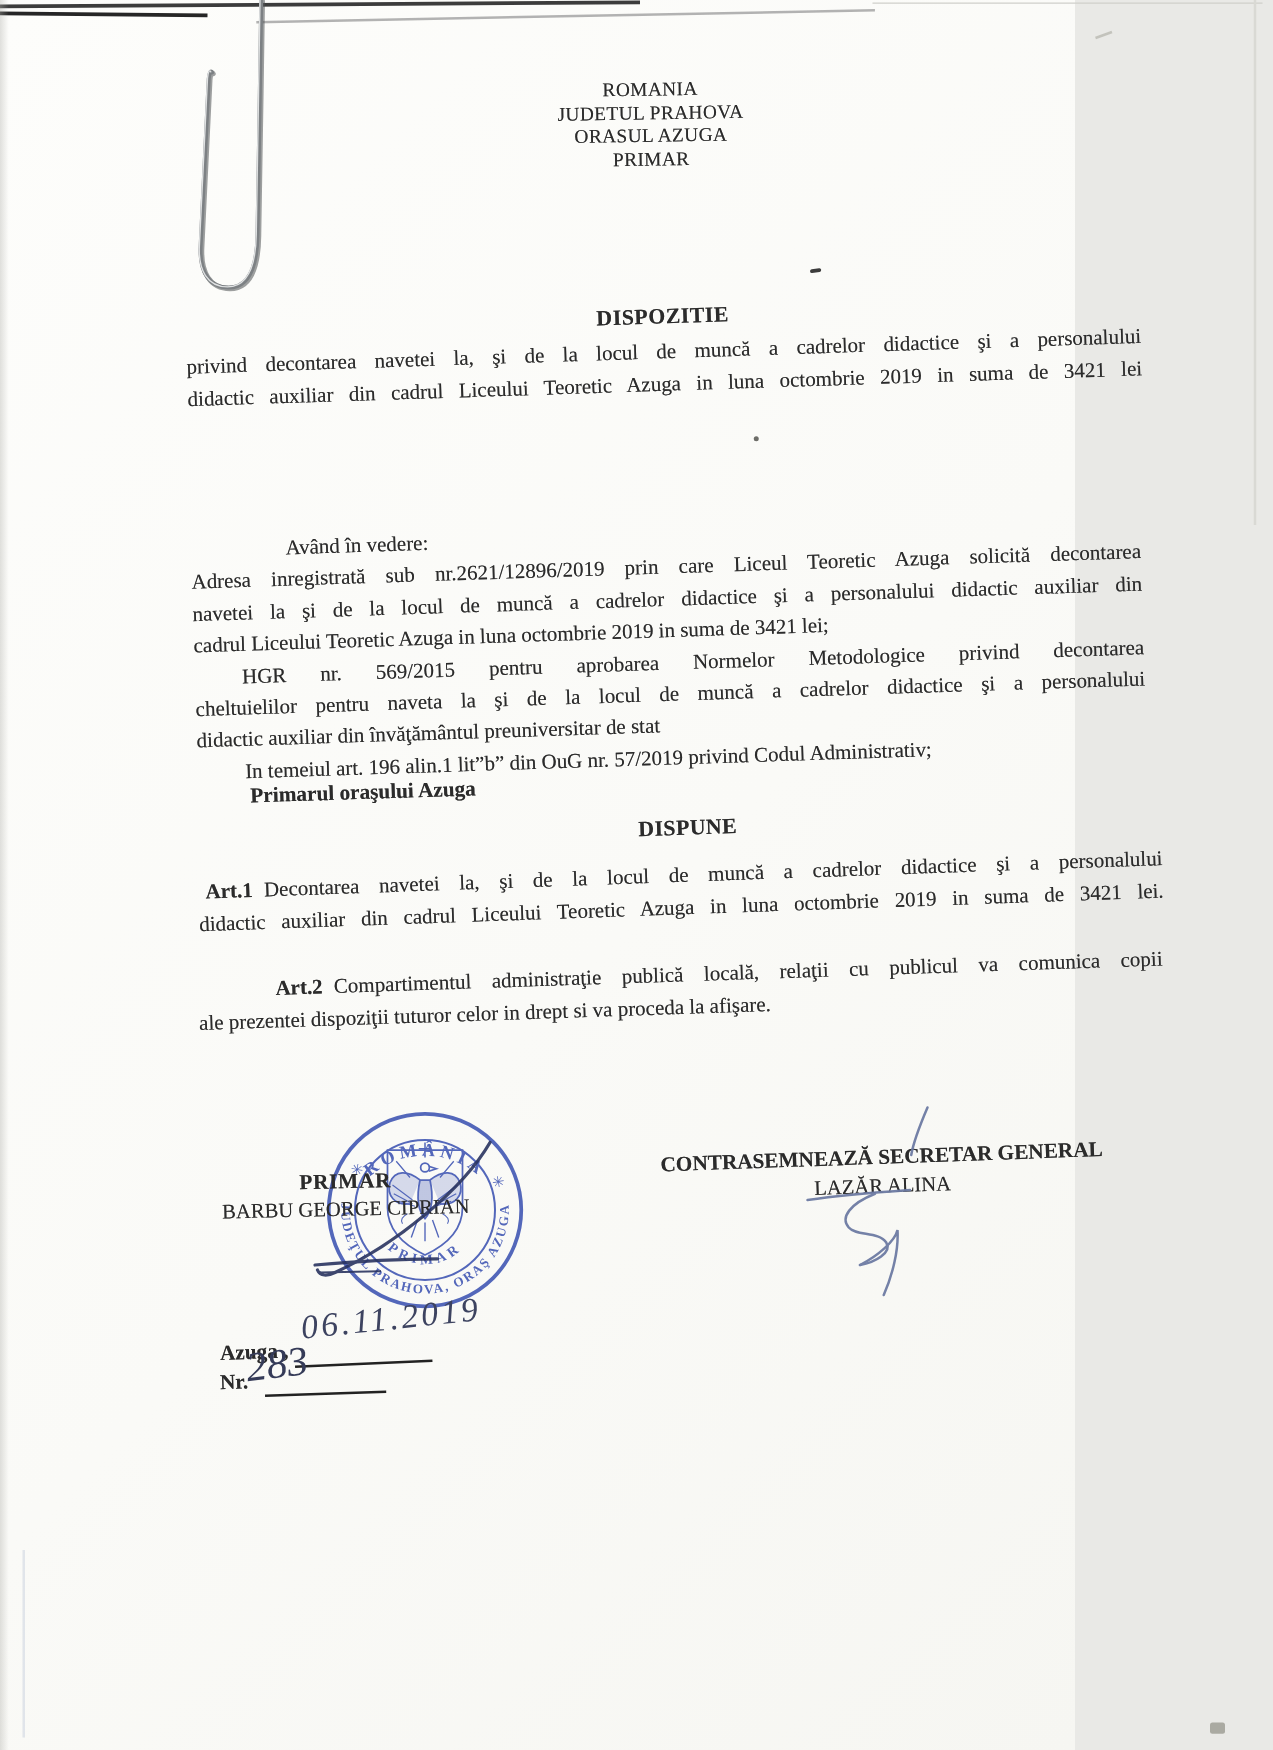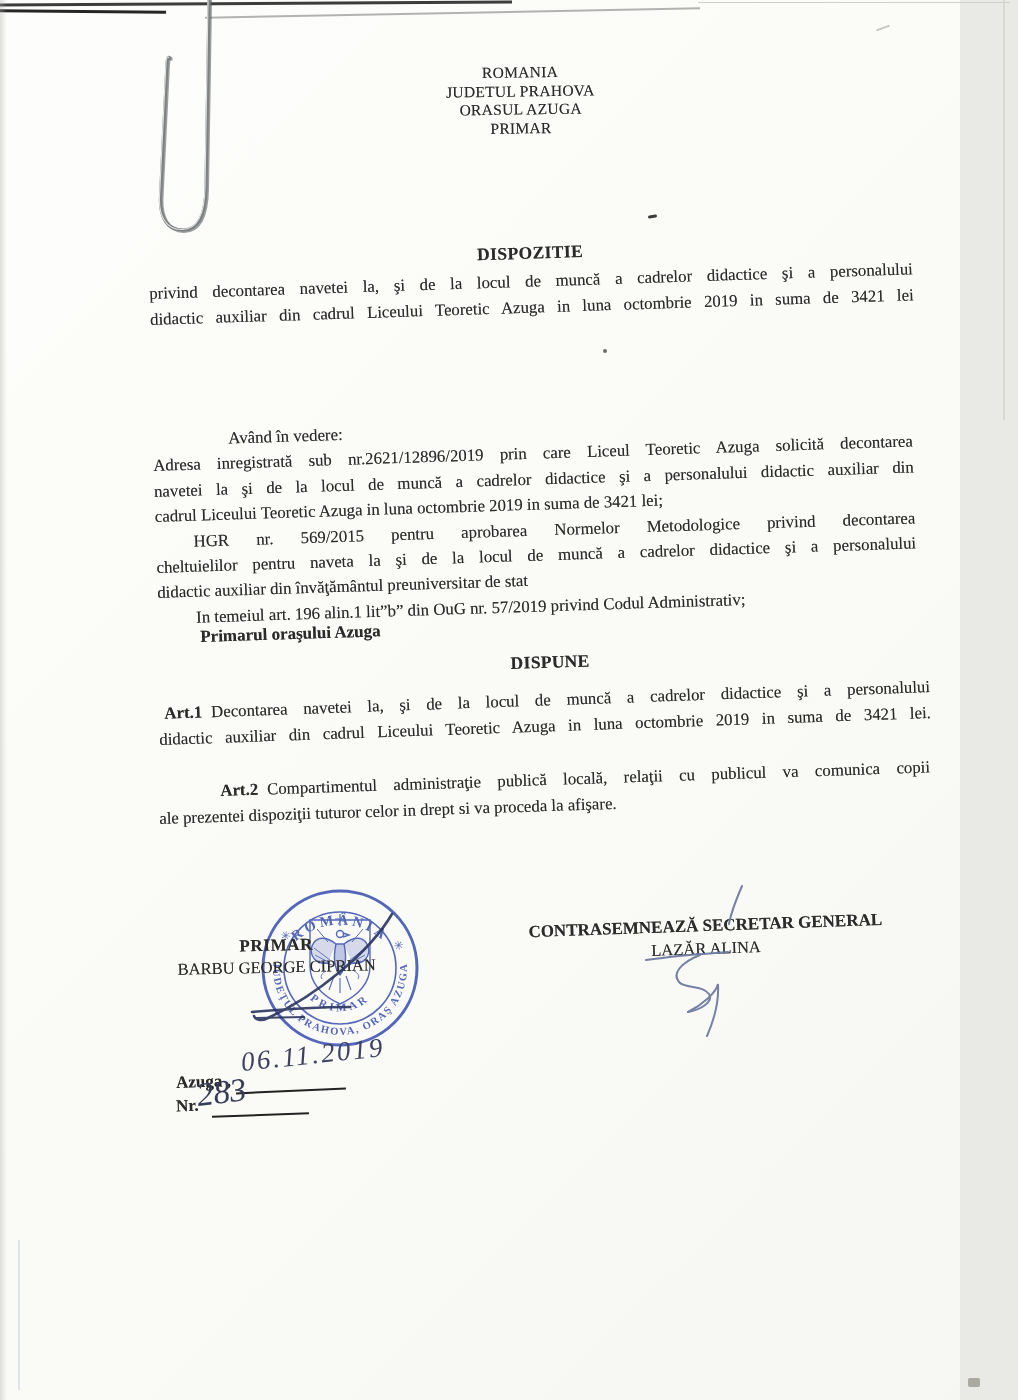--- a/index.html
+++ b/index.html
@@ -2,21 +2,21 @@
 <html><head>
 <meta charset="utf-8">
 <style>
   html,body{margin:0;padding:0;}
   body{
     width:1018px;height:1400px;position:relative;overflow:hidden;
     background:#e9e9e6;
     font-family:"Liberation Serif","DejaVu Serif",serif;
   }
   .sheet{
-    position:absolute;left:0;top:0;width:960px;height:1400px;
+    position:absolute;left:0;top:0;width:860px;height:1400px;
     background:linear-gradient(135deg,#fdfdfb 0%,#fafaf7 55%,#f6f6f2 100%);
   }
   .abs{position:absolute;}
   .b{font-weight:bold;}
   .doc-text{color:#2b2b2b;text-shadow:0 0 .5px rgba(40,40,40,.55);}
   .line{white-space:normal;}
   .jfull{text-align:justify;text-align-last:justify;}
   .jlast{text-align:justify;text-align-last:left;}
 
   

